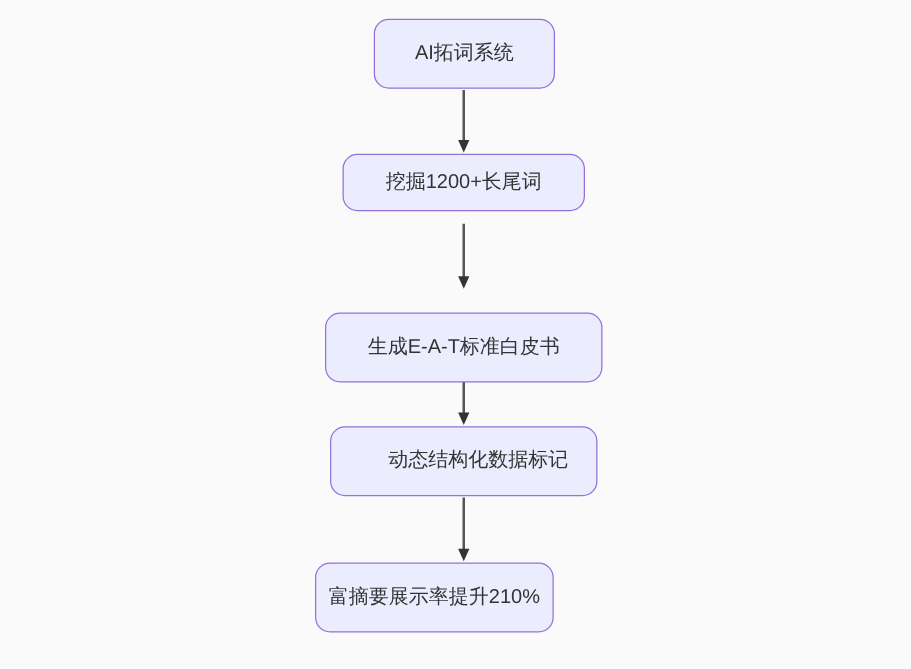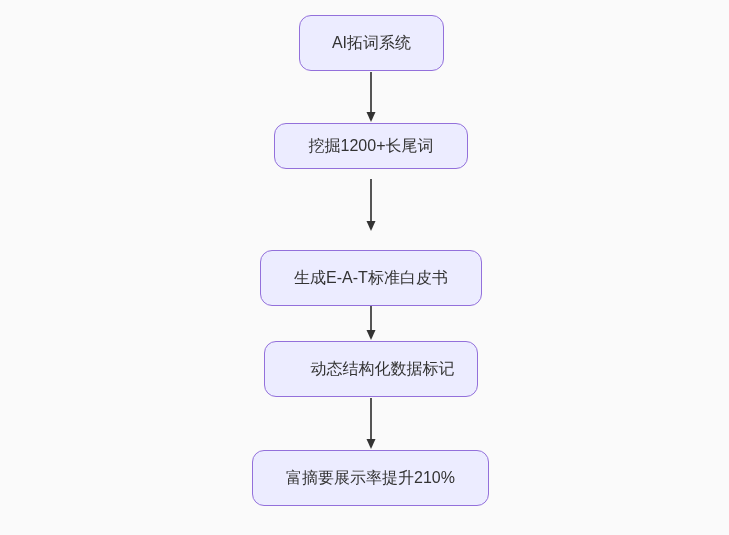--- a/index.html
+++ b/index.html
@@ -39,21 +39,21 @@
     font-size: 16px;
     line-height: 1.2;
     white-space: nowrap;
     text-align: center;
   }
   
   .n1 { left: 299px; top: 15px;  width: 145px; height: 56px; }
   .n2 { left: 274px; top: 123px; width: 194px; height: 46px; }
   .n3 { left: 260px; top: 232px; width: 222px; height: 56px; margin-top: 18px; }
   .n4 { left: 264px; top: 341px; width: 214px; height: 56px; padding-left: 23px; }
-  .n5 { left: 252px; top: 450px; width: 237px; height: 56px; }
+  .n5 { left: 252px; top: 450px; width: 191px; height: 56px; }
 </style>
 </head>
 <body>
 
 <div class="canvas">
 
   <svg class="arrow-layer" width="729" height="535" viewBox="0 0 729 535" xmlns="http://www.w3.org/2000/svg">
     <g>
       <line x1="371" y1="72" x2="371" y2="113" stroke="#555555" stroke-width="2"></line>
       <polygon points="371,122 366.5,112 375.5,112" fill="#333333"></polygon>

